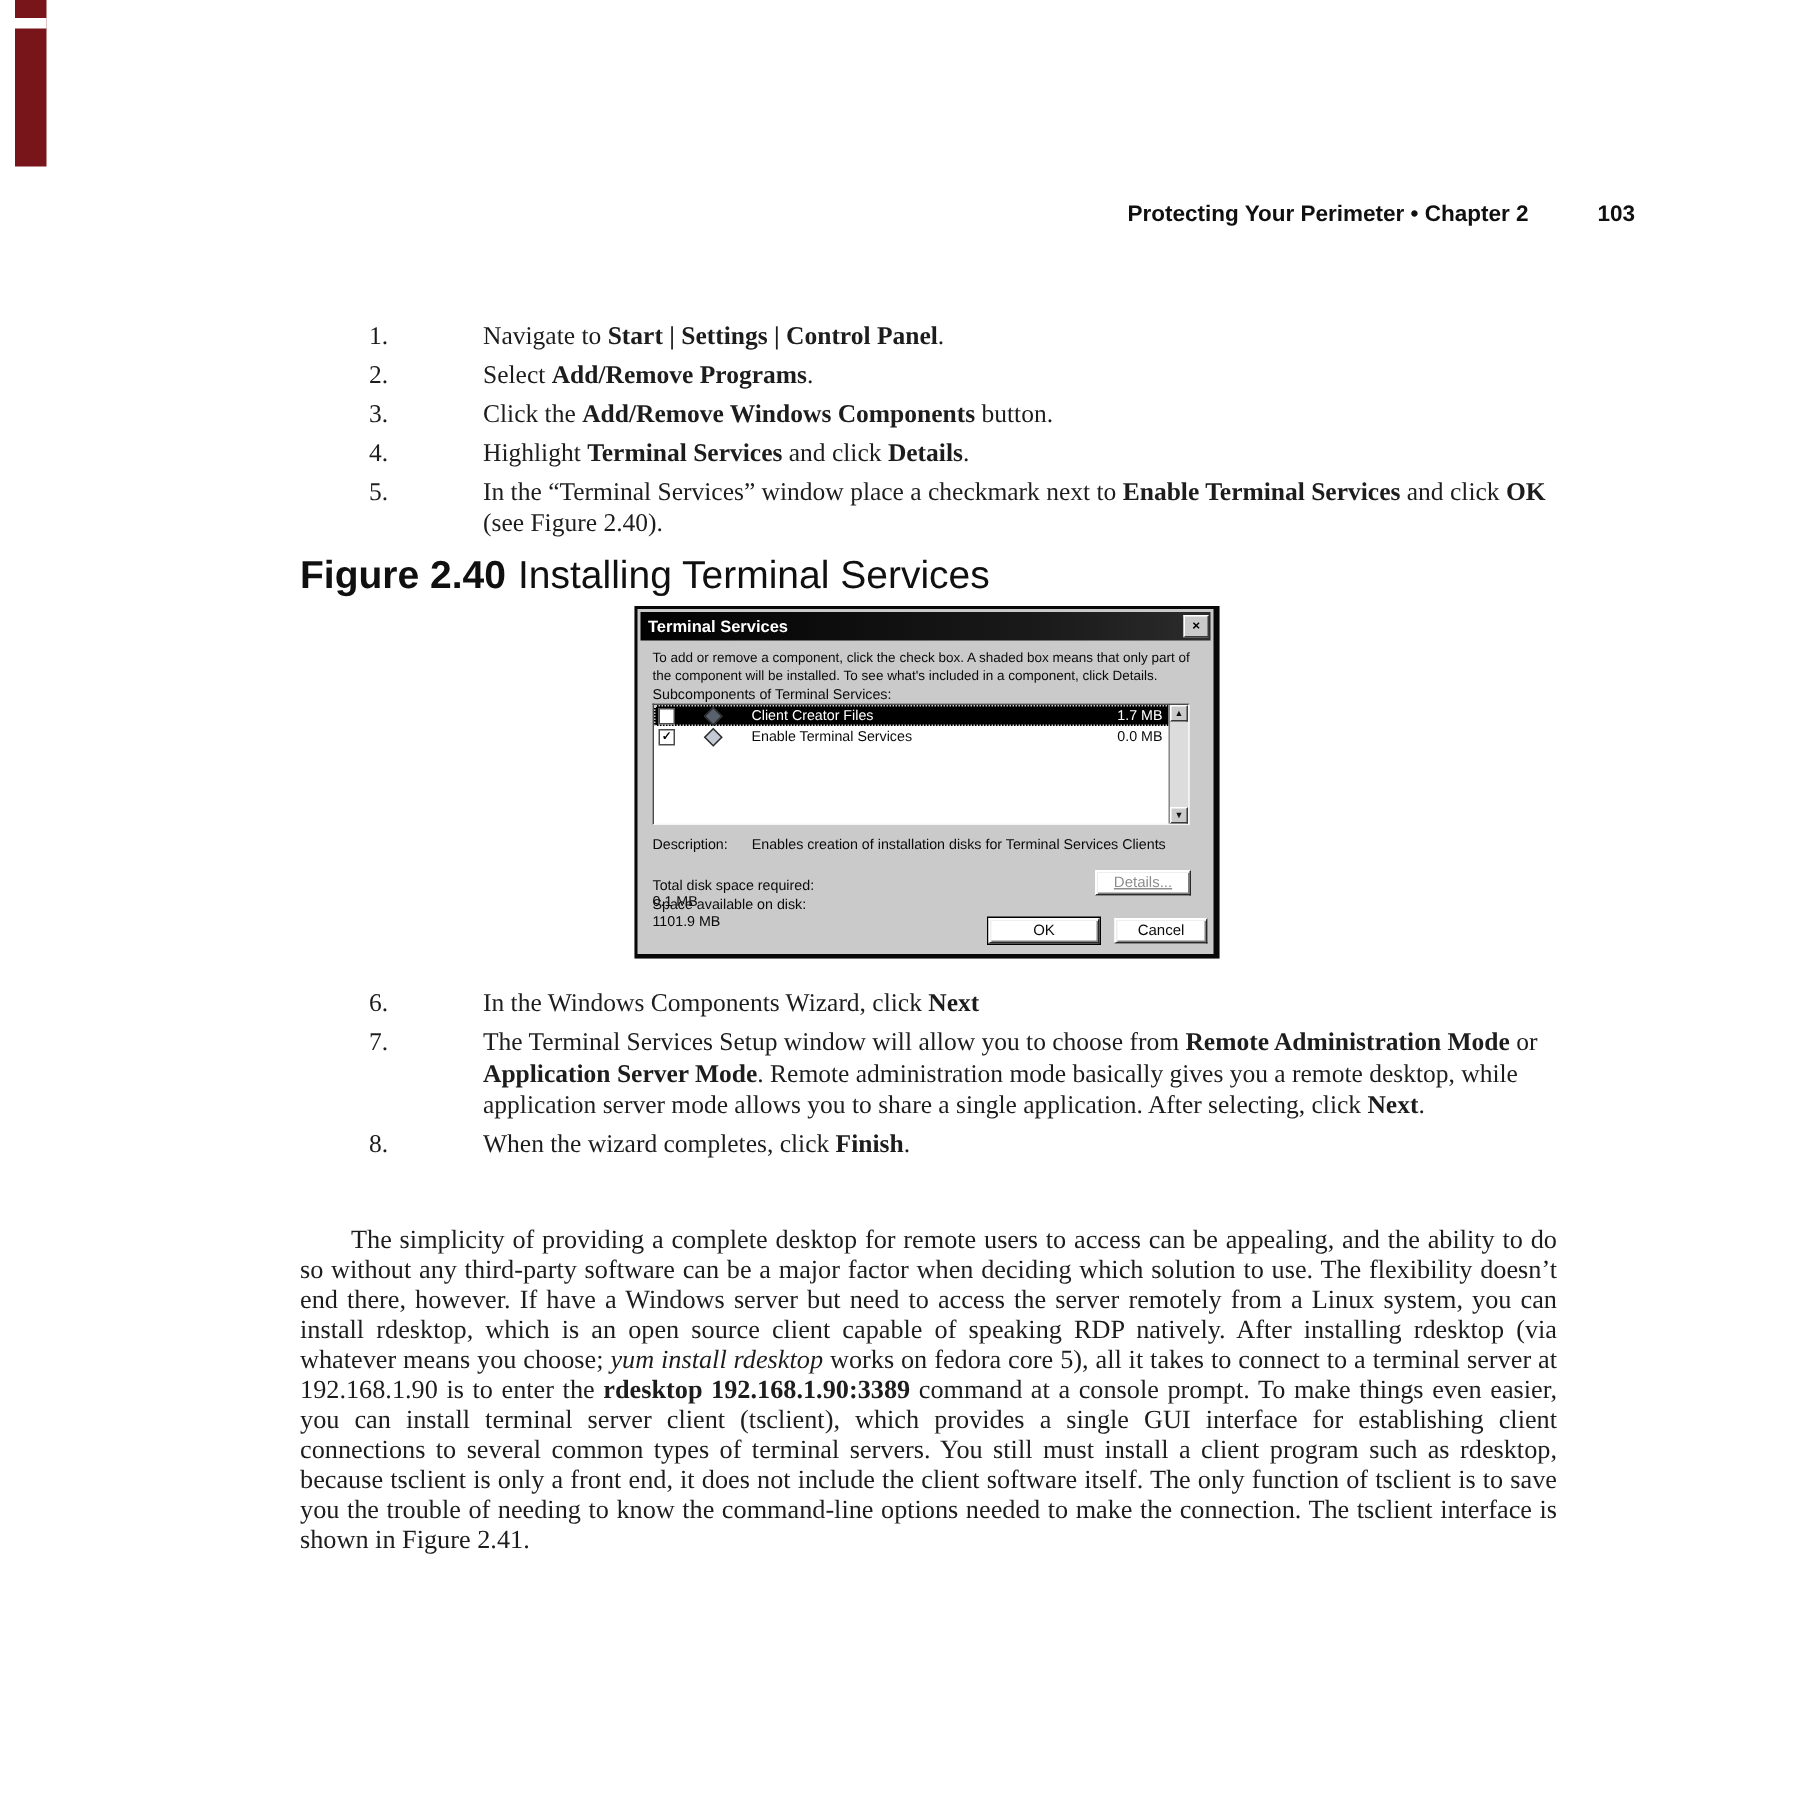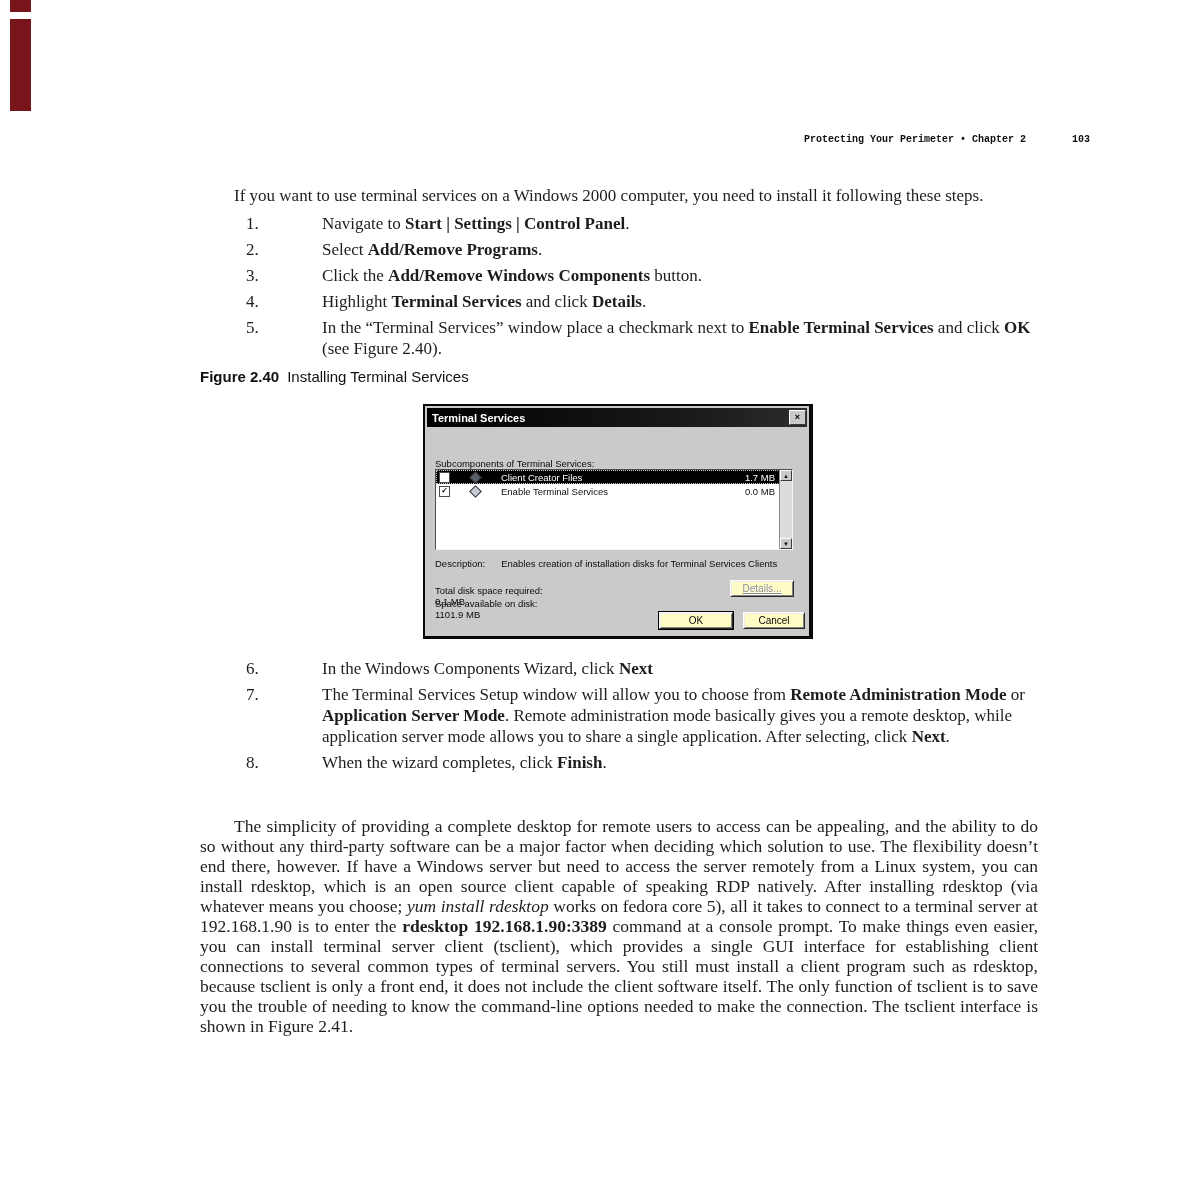--- a/index.html
+++ b/index.html
@@ -5,37 +5,37 @@
   html,body{margin:0;padding:0;background:#ffffff;}
   .page{position:relative;width:1200px;height:1200px;background:#ffffff;
         font-family:"Liberation Serif",serif;color:#1d1d1d;overflow:hidden;}
 
   
   .artifact{position:absolute;left:10px;top:0;width:21px;height:111px;background:#77151b;}
   .artifact-notch{position:absolute;left:10px;top:12px;width:21px;height:7px;background:#ffffff;}
 
   
   .running-head{position:absolute;top:134px;right:110px;display:flex;gap:46px;
-        font-family:Liberation Mono, monospace;font-weight:bold;font-size:10px;color:#101010;}
+        font-family:Liberation Sans, sans-serif;font-weight:bold;font-size:15px;color:#101010;}
 
   
   .intro{position:absolute;left:200px;top:168px;width:840px;font-size:17px;line-height:22px;
         text-align:justify;text-indent:34px;}
   .steps{position:absolute;left:246px;width:800px;}
   .steps1{top:213px;}
   .steps2{top:658px;}
   .step{display:flex;font-size:17px;line-height:21px;margin-bottom:5px;}
   .step-num{width:40px;flex:none;}
   .step-body{width:752px;margin-left:36px;}
   .closing{position:absolute;left:200px;top:798px;width:838px;font-size:17.5px;line-height:20px;
         text-align:justify;text-indent:34px;}
 
   
   .figcap{position:absolute;left:200px;top:368px;font-family:"Liberation Sans",sans-serif;
-        font-size:15px;color:#101010;}
+        font-size:26px;color:#101010;}
   .figcap .lbl{font-weight:bold;margin-right:8px;}
 
   
   .shot{position:absolute;left:423px;top:404px;width:390px;height:235px;background:#c9c9c9;
         border:2px solid #0a0a0a;border-right-width:4px;border-bottom-width:3px;
         font-family:"Liberation Sans",sans-serif;color:#0c0c0c;
         filter:blur(0.45px) contrast(1.02);box-sizing:border-box;}
   .tbar{position:absolute;left:2px;top:2px;right:2px;height:19px;
         background:linear-gradient(90deg,#030303,#1c1c1c 70%,#2e2e2e);
         color:#fff;font-weight:bold;font-size:11px;display:flex;align-items:center;padding-left:5px;box-sizing:border-box;}
@@ -58,21 +58,21 @@
   .sbtn{position:absolute;left:0;width:12px;height:11px;background:#c9c9c9;
         border:1px solid;border-color:#ffffff #3b3b3b #3b3b3b #ffffff;
         font-size:6px;line-height:10px;text-align:center;color:#111;box-sizing:border-box;}
   .sbtn.up{top:0;}
   .sbtn.dn{bottom:0;}
   .descrow{position:absolute;left:10px;top:152px;width:368px;font-size:9.5px;display:flex;gap:16px;}
   .diskrow{position:absolute;left:10px;font-size:9.5px;display:flex;width:240px;flex-direction:column;}
   .diskrow .dlabel{width:130px;flex:none;}
   .dr1{top:179px;}
   .dr2{top:192px;}
-  .btn{position:absolute;background:#fef9c3;border:1px solid;border-color:#ffffff #2b2b2b #2b2b2b #ffffff;
+  .btn{position:absolute;background:#ffffff;border:1px solid;border-color:#ffffff #2b2b2b #2b2b2b #ffffff;
         box-shadow:inset 1px 1px 0 #ececec, inset -1px -1px 0 #808080;
         font-size:10px;display:flex;align-items:center;justify-content:center;box-sizing:border-box;text-align:center;}
   .btn-details{right:15px;top:174px;width:64px;height:17px;color:#8d8d8d;text-shadow:1px 1px 0 #fff;text-decoration:underline;}
   .btn-ok{left:234px;top:206px;width:74px;height:17px;box-shadow:0 0 0 1px #000, inset 1px 1px 0 #ececec, inset -1px -1px 0 #808080;}
   .btn-cancel{left:318px;top:206px;width:62px;height:17px;}
 
   
   .footer-pill{position:absolute;left:865px;top:1045px;width:228px;height:33px;background:#0c0c0c;
         border-radius:17px;color:#fff;font-family:"Liberation Sans",sans-serif;font-weight:bold;
         font-size:18px;display:flex;align-items:center;justify-content:center;letter-spacing:0.5px;}
@@ -83,21 +83,20 @@
 <div class="page">
 
   <div class="artifact"></div>
   <div class="artifact-notch"></div>
 
   <div class="running-head">
     <span>Protecting Your Perimeter • Chapter 2</span>
     <span>103</span>
   </div>
 
-  <p class="intro"><span>If you want to use terminal services on a Windows 2000 computer, you need to install it following these steps.</span></p>
 
   <div class="steps steps1">
     <div class="step">
       <span class="step-num">1.</span>
       <span class="step-body"><span>Navigate to </span><span style="font-weight: bold;">Start | Settings | Control Panel</span><span>.</span></span>
     </div>
     <div class="step">
       <span class="step-num">2.</span>
       <span class="step-body"><span>Select </span><span style="font-weight: bold;">Add/Remove Programs</span><span>.</span></span>
     </div>
@@ -120,20 +119,21 @@
   </div>
 
   <div class="shot">
     <div class="tbar">
       <span>Terminal Services</span>
     </div>
     <div class="tclose">
       <span>×</span>
     </div>
 
+    <div class="instr">To add or remove a component, click the check box. A shaded box means that only part of the component will be installed. To see what's included in a component, click Details.</div>
     <div class="subl">Subcomponents of Terminal Services:</div>
 
     <div class="list">
       <div class="lrow sel">
         <span class="cb"></span>
         <span class="dia dark"></span>
         <span>Client Creator Files</span>
         <span class="rsize">1.7 MB</span>
       </div>
       <div class="lrow">

